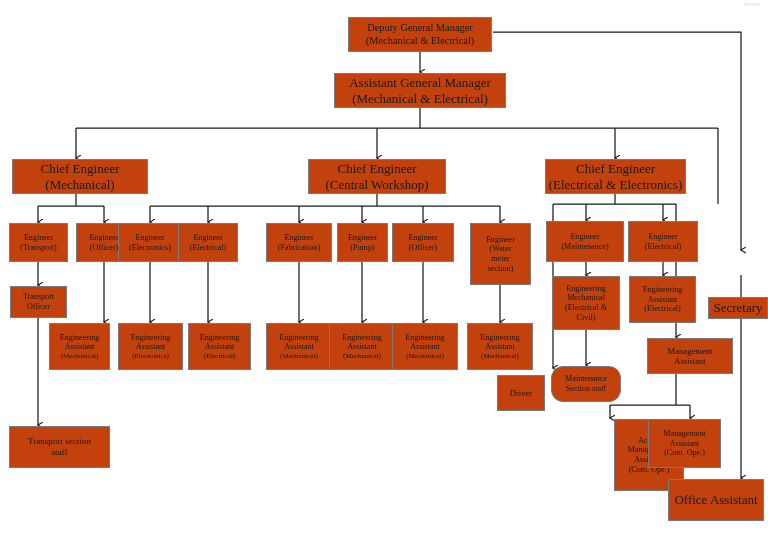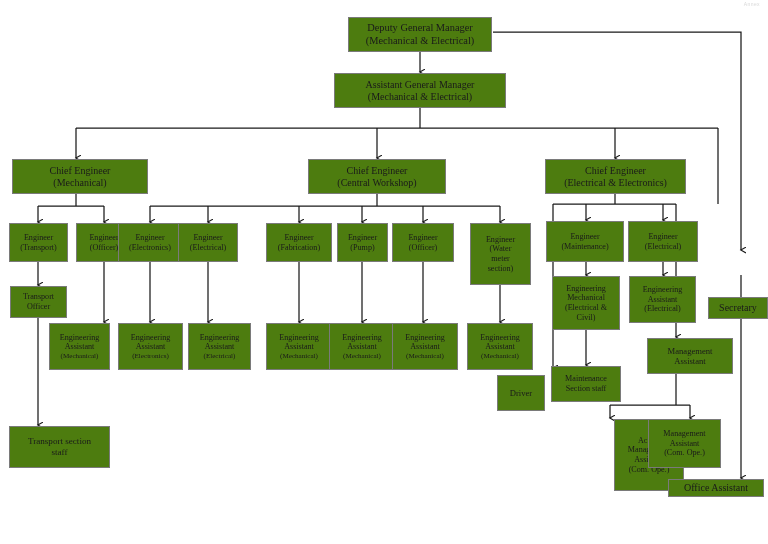--- a/index.html
+++ b/index.html
@@ -14,32 +14,32 @@
     position:absolute;left:0;top:0;width:768px;height:544px;
   }
   #svg-layer{
     position:absolute;left:0;top:0;width:768px;height:544px;
     pointer-events:none;
   }
   .node{
     position:absolute;
     box-sizing:border-box;
     border:1px solid #7a7a7a;
-    background:#4d7c0f;
+    background:#c2410c;
     display:flex;
     flex-direction:column;
     align-items:center;
     justify-content:center;
     text-align:center;
     color:#1a1a1a;
     line-height:1.18;
     padding:2px 2px;
   }
   .node .ln{display:block;white-space:nowrap;}
-  .t10{font-size:10px;}
+  .t10{font-size:13px;}
   .t95{font-size:9.1px;text-align:right;}
   .t9{font-size:8.6px;}
   .t85{font-size:8.1px;}
   .t75{font-size:7.1px;}
   .t11{font-size:10.4px;}
   .corner-note{
     position:absolute;
     right:8px;top:1px;
     font-size:5px;
     color:#d8d8d8;
@@ -254,21 +254,21 @@
 
   <div class="node t9" style="left:647px;top:338px;width:86px;height:36px;">
     <span class="ln">Management</span>
     <span class="ln">Assistant</span>
   </div>
 
   <div class="node t9" style="left:497px;top:375px;width:48px;height:36px;">
     <span class="ln">Driver</span>
   </div>
 
-  <div class="node t85" style="left:551px;top:366px;width:70px;height:36px;">
+  <div class="node t85" style="left:551px;top:366px;width:70px;height:36px;border-radius:12px;">
     <span class="ln">Maintenance</span>
     <span class="ln">Section staff</span>
   </div>
 
   <div class="node t95" style="left:9px;top:426px;width:101px;height:42px;">
     <span class="ln">Transport section</span>
     <span class="ln">staff</span>
   </div>
 
   <div class="node t85" style="left:575px;top:419px;width:70px;height:72px;margin-left:39px;">
@@ -277,17 +277,17 @@
     <span class="ln">Assistant</span>
     <span class="ln">(Com. Ope.)</span>
   </div>
 
   <div class="node t85" style="left:648px;top:419px;width:73px;height:49px;">
     <span class="ln">Management</span>
     <span class="ln">Assistant</span>
     <span class="ln">(Com. Ope.)</span>
   </div>
 
-  <div class="node t10" style="left:668px;top:479px;width:96px;height:18px;">
+  <div class="node t10" style="left:668px;top:479px;width:96px;height:42px;">
     <span class="ln">Office Assistant</span>
   </div>
 
 </div>
 
 </body></html>

